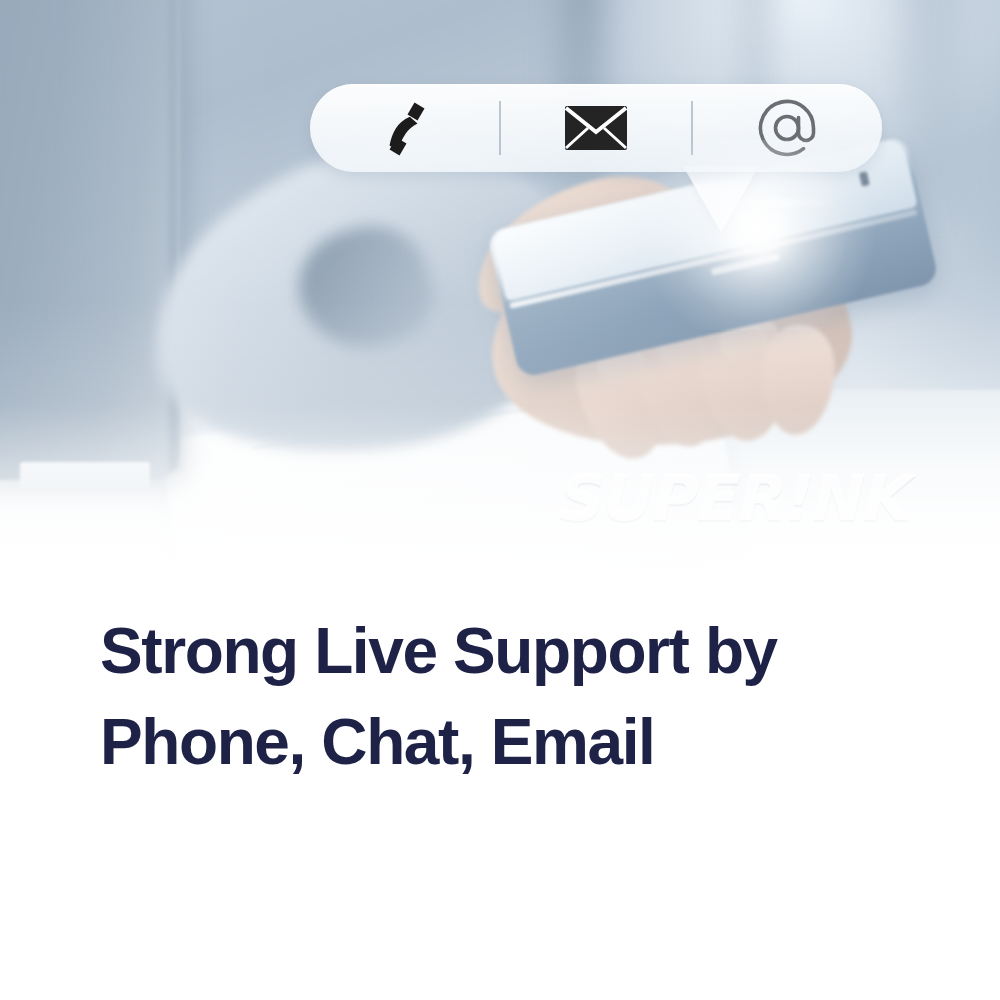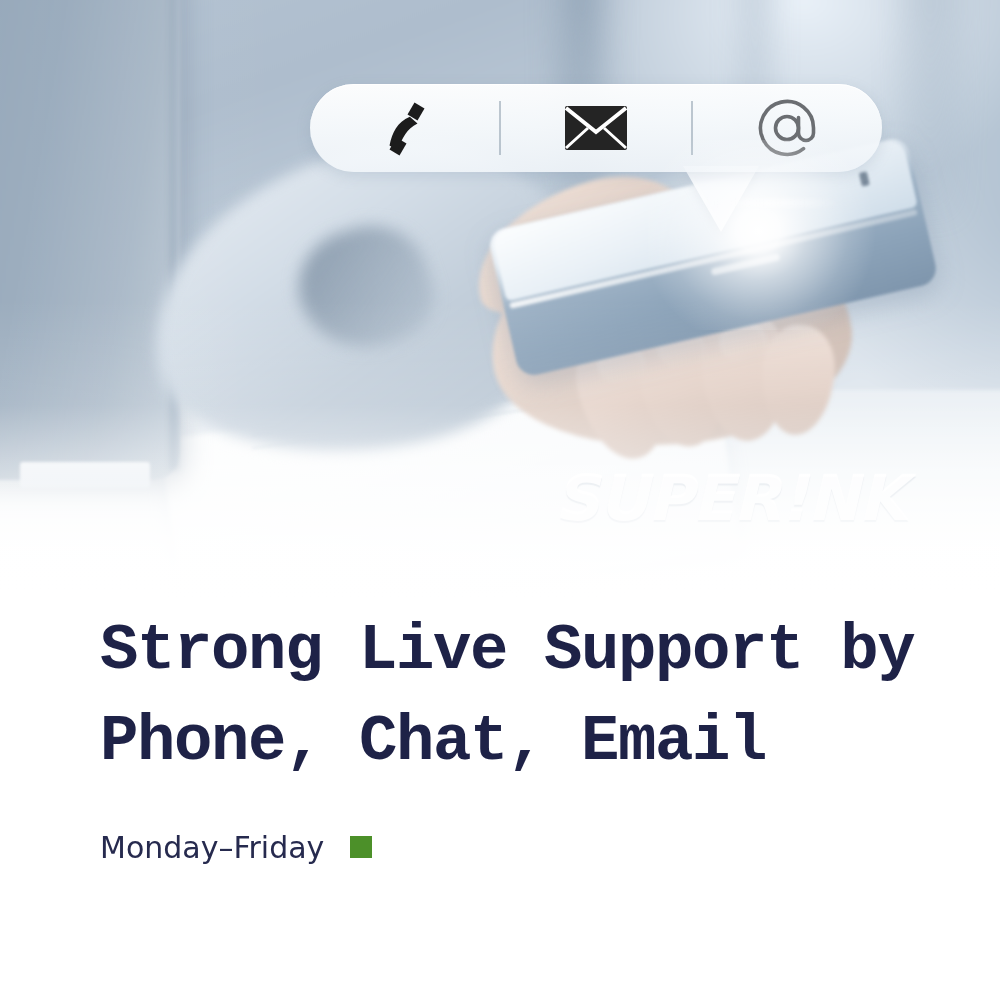--- a/index.html
+++ b/index.html
@@ -352,21 +352,21 @@
 
   
   .content {
     position: absolute;
     left: 100px;
     top: 606px;
     width: 840px;
   }
   .headline {
     margin: 0;
-    font-family: Liberation Mono, monospace;
+    font-family: Liberation Sans, sans-serif;
     font-weight: 700;
     font-size: 64px;
     line-height: 1.42;
     letter-spacing: -1.4px;
     color: #1e2247;
     white-space: pre-line;
   }
   .subrow {
     margin-top: 42px;
     display: flex;
@@ -473,19 +473,15 @@
     <div class="watermark">SUPER!NK</div>
 
     <div class="photo-fade"></div>
     <div class="photo-fade-side"></div>
   </div>
 
   <div class="content">
     <h1 class="headline">Strong Live Support by
 Phone, Chat, Email</h1>
 
-    <div class="subrow">
-      <div class="subtitle">Monday–Friday</div>
-      <div class="green-square"></div>
-    </div>
   </div>
 
 </div>
 
 </body></html>

